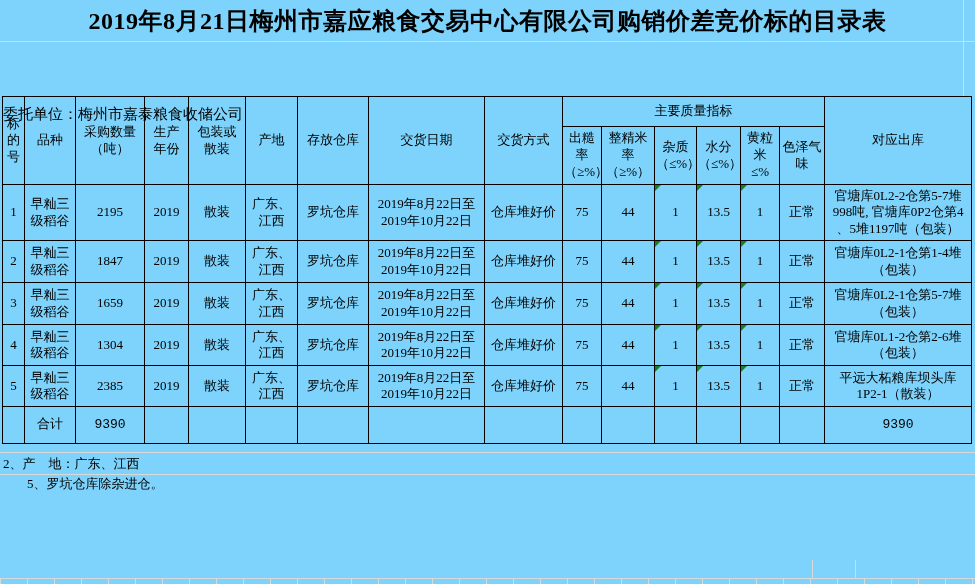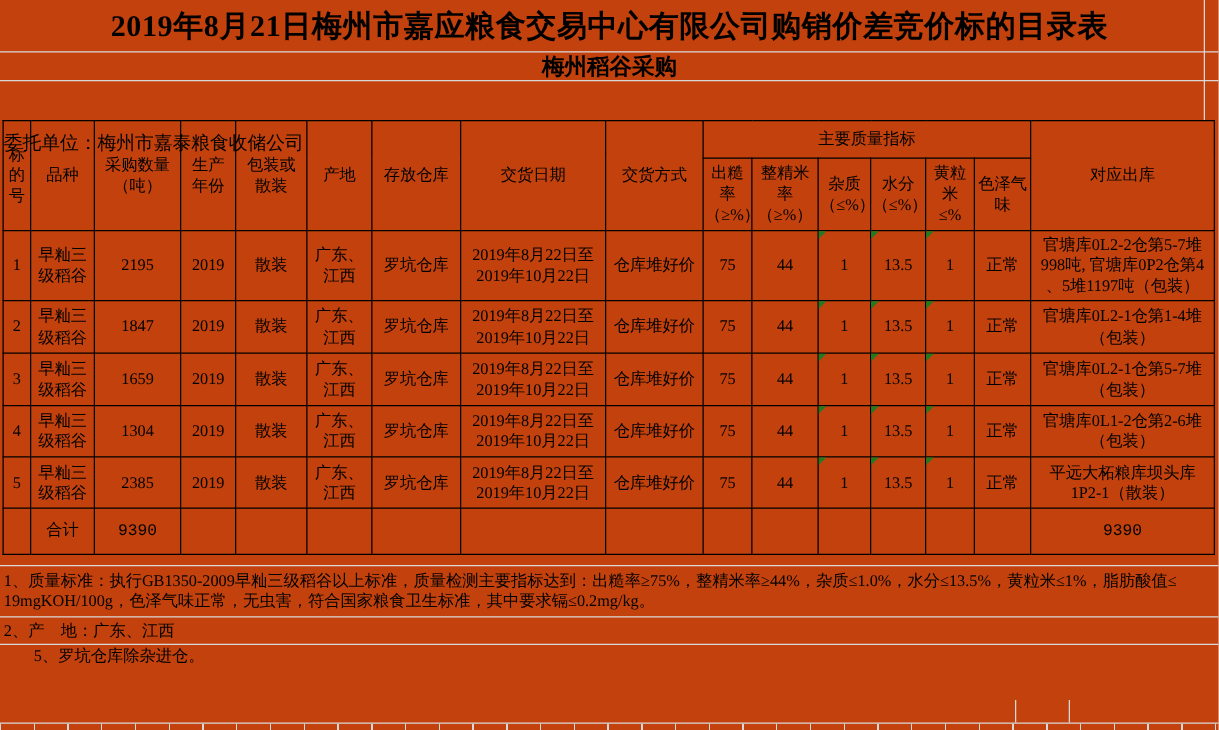--- a/index.html
+++ b/index.html
@@ -1,20 +1,20 @@
 <!DOCTYPE html>
 <html><head>
 <meta charset="utf-8">
 <style>
   * { margin: 0; padding: 0; box-sizing: border-box; }
   html,body { background: #fff; }
   .screen {
     position: relative;
     width: 975px; height: 584px;
-    background: #c2410c;
+    background: #7dd3fc;
     font-family: "Liberation Serif", "DejaVu Serif", serif;
     color: #000;
     overflow: hidden;
   }
   
   .vline { position: absolute; width: 1px; background: #d9d9d9; }
   .bottom-grid {
     position: absolute; left: 0; top: 578; width: 975px; height: 6px;
     border-top: 1px solid #d9d9d9;
     background: repeating-linear-gradient(to right, #d9d9d9 0 1px, transparent 1px 27px);
@@ -80,21 +80,20 @@
   .note-1 { height: 41px; }
   .note-2, .note-3, .note-4 { height: 22px; text-align: center; }
   .note-5 { height: 18px; border-bottom: none; margin-left: 24px; }
 </style>
 </head>
 <body>
 
 <div class="screen">
 
   <div class="title-row">2019年8月21日梅州市嘉应粮食交易中心有限公司购销价差竞价标的目录表</div>
-  <div class="subtitle-row">梅州稻谷采购</div>
   <div class="entruster-row">委托单位：梅州市嘉泰粮食收储公司</div>
 
   <div class="vline" style="left:963px; top:0; height:96px;"></div>
 
   <table class="catalog">
     <colgroup>
       <col style="width:22px">
         <col style="width:51px">
         <col style="width:69px">
         <col style="width:44px">
@@ -278,22 +277,20 @@
       <td></td>
       <td></td>
       <td></td>
       <td>9390</td>
     </tr>
   </tbody>
     </table>
 
   <div class="notes">
     <div class="note-row note-gap"></div>
-    <div class="note-row note-1">1、质量标准：执行GB1350-2009早籼三级稻谷以上标准，质量检测主要指标达到：出糙率≥75%，整精米率≥44%，杂质≤1.0%，水分≤13.5%，黄粒米≤1%，脂肪酸值≤
-19mgKOH/100g，色泽气味正常，无虫害，符合国家粮食卫生标准，其中要求镉≤0.2mg/kg。</div>
     <div class="note-row note-2">2、产　地：广东、江西</div>
     <div class="note-row note-5">5、罗坑仓库除杂进仓。</div>
   </div>
 
   <div class="vline" style="left:812px; top:560px; height:18px;"></div>
   <div class="vline" style="left:855px; top:560px; height:18px;"></div>
   <div class="bottom-grid" style="top:578px;"></div>
 
 </div>
 

